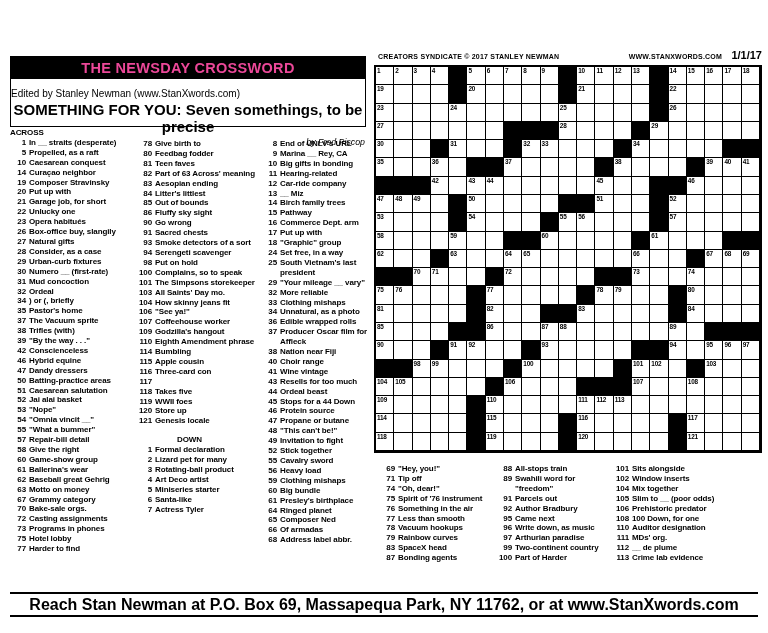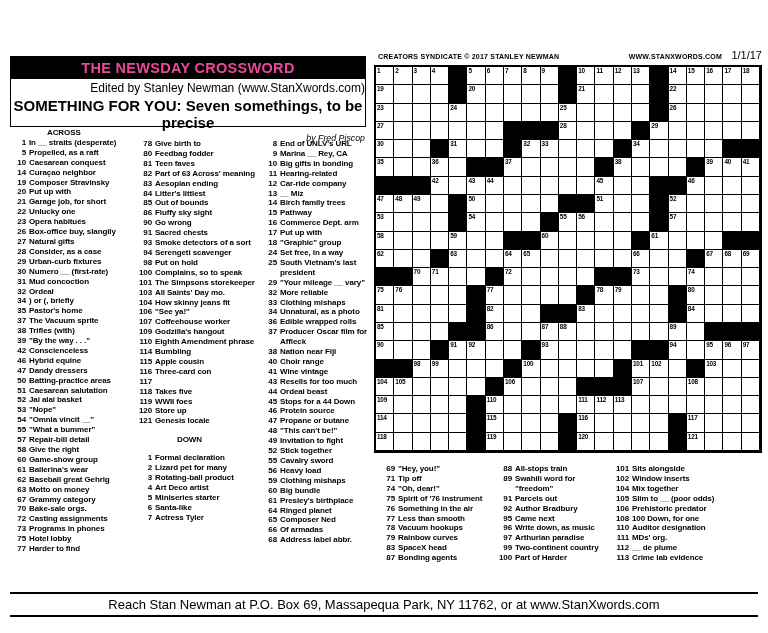--- a/index.html
+++ b/index.html
@@ -1,28 +1,28 @@
 <!DOCTYPE html>
 <html><head>
 <meta charset="utf-8">
 <style>
   html,body{margin:0;padding:0;background:#e9e9e9;}
   .page{position:relative;width:768px;height:633px;background:#ffffff;font-family:"Liberation Sans",sans-serif;color:#000;overflow:hidden;}
 
   
   .hbox{position:absolute;left:10px;top:56px;width:356px;height:71px;border:1px solid #000;box-sizing:border-box;background:#fff;}
   .hbar{background:#000;color:#ec4899;text-align:center;font-weight:bold;font-size:14.5px;line-height:22px;height:22px;letter-spacing:.3px;}
-  .hline1{font-size:12px;text-align:right;margin-top:2px;}
+  .hline1{font-size:10px;text-align:left;margin-top:9px;}
   .hline2{font-size:15px;font-weight:bold;text-align:center;margin-top:2px;}
   .hline3{font-size:8.8px;text-align:right;margin-top:2px;font-style:italic;}
 
   
   .mast-synd{position:absolute;left:378px;top:53px;font-size:7px;font-weight:bold;letter-spacing:.2px;}
   .mast-web{position:absolute;right:46px;top:53px;font-size:7px;font-weight:bold;letter-spacing:.2px;}
-  .mast-date{position:absolute;right:6px;top:49px;font-size:11px;font-weight:normal;margin-left:36px;}
+  .mast-date{position:absolute;right:6px;top:49px;font-size:11px;font-weight:bold;margin-left:36px;}
 
   
   .grid{position:absolute;left:374px;top:65px;width:388px;height:388px;display:grid;
         grid-template-columns:repeat(21,1fr);grid-template-rows:repeat(21,1fr);
         border:2px solid #000;box-sizing:border-box;background:#fff;}
   .cell{position:relative;border-right:1px solid #000;border-bottom:1px solid #000;box-sizing:border-box;background:#fff;}
   .cell.black{background:#000;}
   .cell .n{position:absolute;top:0;left:1px;font-size:6.4px;font-weight:bold;line-height:7.5px;letter-spacing:-.2px;}
 
   
@@ -31,26 +31,26 @@
   #col2{left:136px;top:139px;width:122px;}
   #col3{left:261px;top:139px;width:108px;}
   #col4{left:377px;top:464px;width:112px;}
   #col5{left:494px;top:464px;width:110px;}
   #col6{left:608px;top:464px;width:154px;}
   .clue{display:flex;}
   .clue .cn{width:16px;min-width:16px;text-align:right;padding-right:3px;}
   #col4 .clue .cn,#col5 .clue .cn{width:18px;min-width:18px;}
   #col6 .clue .cn{width:21px;min-width:21px;}
   .clue .ct{flex:1;}
-  .sechead{font-weight:bold;margin-left:37px;}
-  .sechead.down{margin:9px 0 8px 10px;padding-left:31px;}
+  .sechead{font-weight:bold;}
+  .sechead.down{margin:9px 0 0 10px;padding-left:31px;}
 
   
   .footer{position:absolute;left:10px;top:592px;width:748px;height:21px;border-top:2px solid #000;border-bottom:2px solid #000;
-          display:flex;align-items:center;justify-content:center;font-weight:normal;font-size:13px;}
+          display:flex;align-items:center;justify-content:center;font-weight:bold;font-size:16px;}
 </style>
 </head>
 <body>
 
 <div class="page">
 
   <div class="hbox">
     <div class="hbar">THE NEWSDAY CROSSWORD</div>
     <div class="hline1">Edited by Stanley Newman (www.StanXwords.com)</div>
     <div class="hline2">SOMETHING FOR YOU: Seven somethings, to be precise</div>

